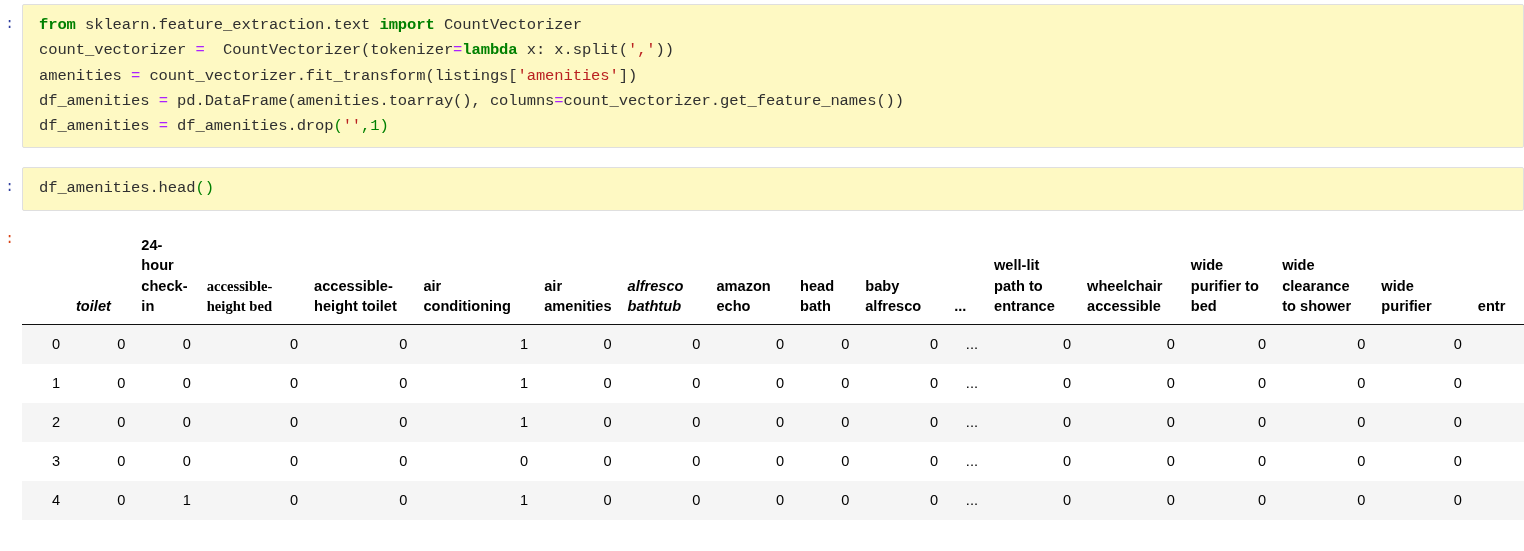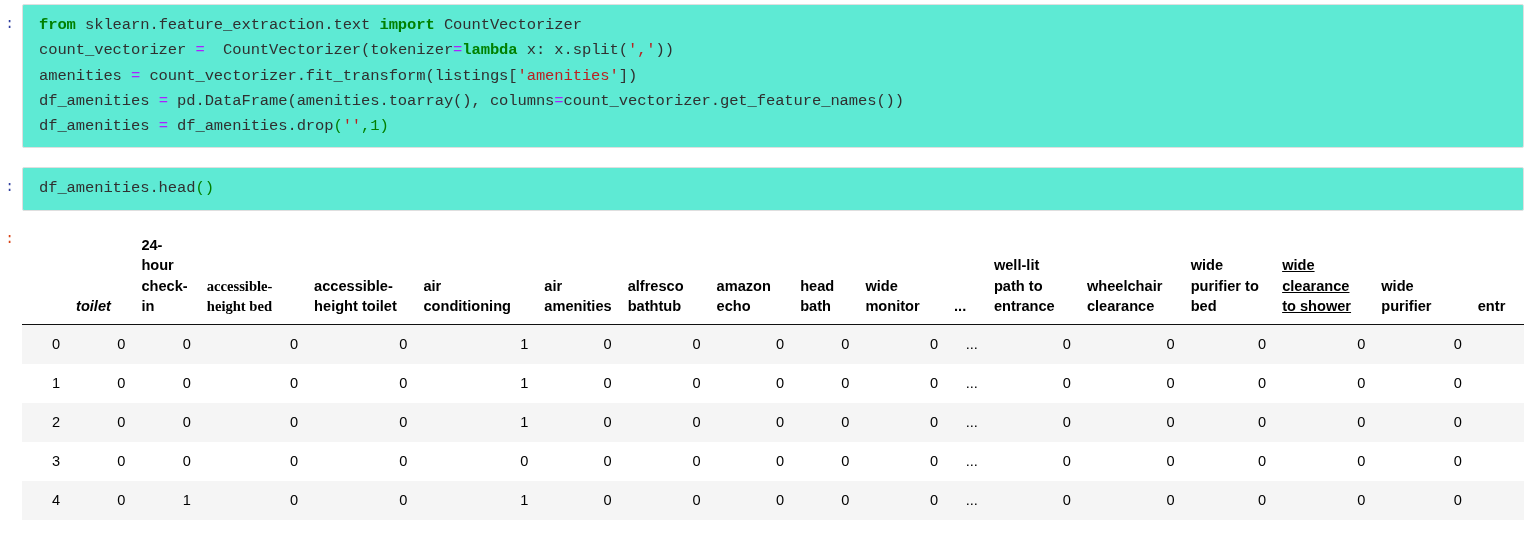--- a/index.html
+++ b/index.html
@@ -38,21 +38,21 @@
     white-space: pre;
     user-select: none;
   }
   .prompt.in  { color: #303F9F; padding-top: 12px; }
   .prompt.out { color: #D84315; padding-top: 2px; }
 
   .input-area {
     flex: 1 1 auto;
     margin-left: 8px;
     margin-right: 0px;
-    background: #5eead4;
+    background: #fef9c3;
     border: 1px solid #dfdfdf;
     border-radius: 2px;
     box-sizing: border-box;
     padding: 8px 4px 8px 16px;
     overflow: hidden;
   }
 
   pre.code {
     margin: 0;
     font-family: "Liberation Mono", monospace;
@@ -147,29 +147,29 @@
       <table class="dataframe">
         <thead>
           <tr id="df-head-row">
               <th class="idxhead"></th>
               <th style="width: 52px; font-style: italic;">toilet</th>
               <th style="width: 50px;">24-hour check-in</th>
               <th style="width: 96px; font-family: Liberation Serif, serif;">accessible-height bed</th>
               <th style="width: 96px;">accessible-height toilet</th>
               <th style="width: 108px;">air conditioning</th>
               <th style="width: 66px;">air amenities</th>
-              <th style="width: 76px;">alfresco bathtub</th>
+              <th style="width: 76px; font-style: italic;">alfresco bathtub</th>
               <th style="width: 70px;">amazon echo</th>
               <th style="width: 52px;">head bath</th>
-              <th style="width: 76px;">wide monitor</th>
+              <th style="width: 76px;">baby alfresco</th>
               <th class="ell" style="width: 26px;">...</th>
               <th style="width: 80px;">well-lit path to entrance</th>
-              <th style="width: 90px;">wheelchair clearance</th>
+              <th style="width: 90px;">wheelchair accessible</th>
               <th style="width: 80px;">wide purifier to bed</th>
-              <th style="width: 86px; text-decoration: underline;">wide clearance to shower</th>
+              <th style="width: 86px;">wide clearance to shower</th>
               <th style="width: 86px;">wide purifier</th>
               <th style="width: 40px;">entr</th>
             </tr>
         </thead>
         <tbody id="df-body">
             <tr>
               <th>0</th>
               <td>0</td>
               <td>0</td>
               <td>0</td>

